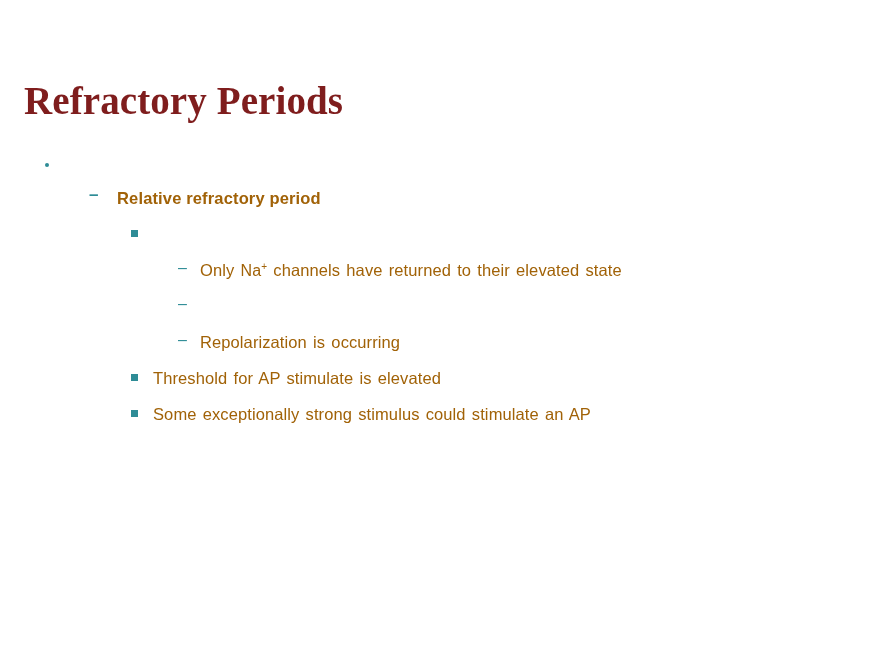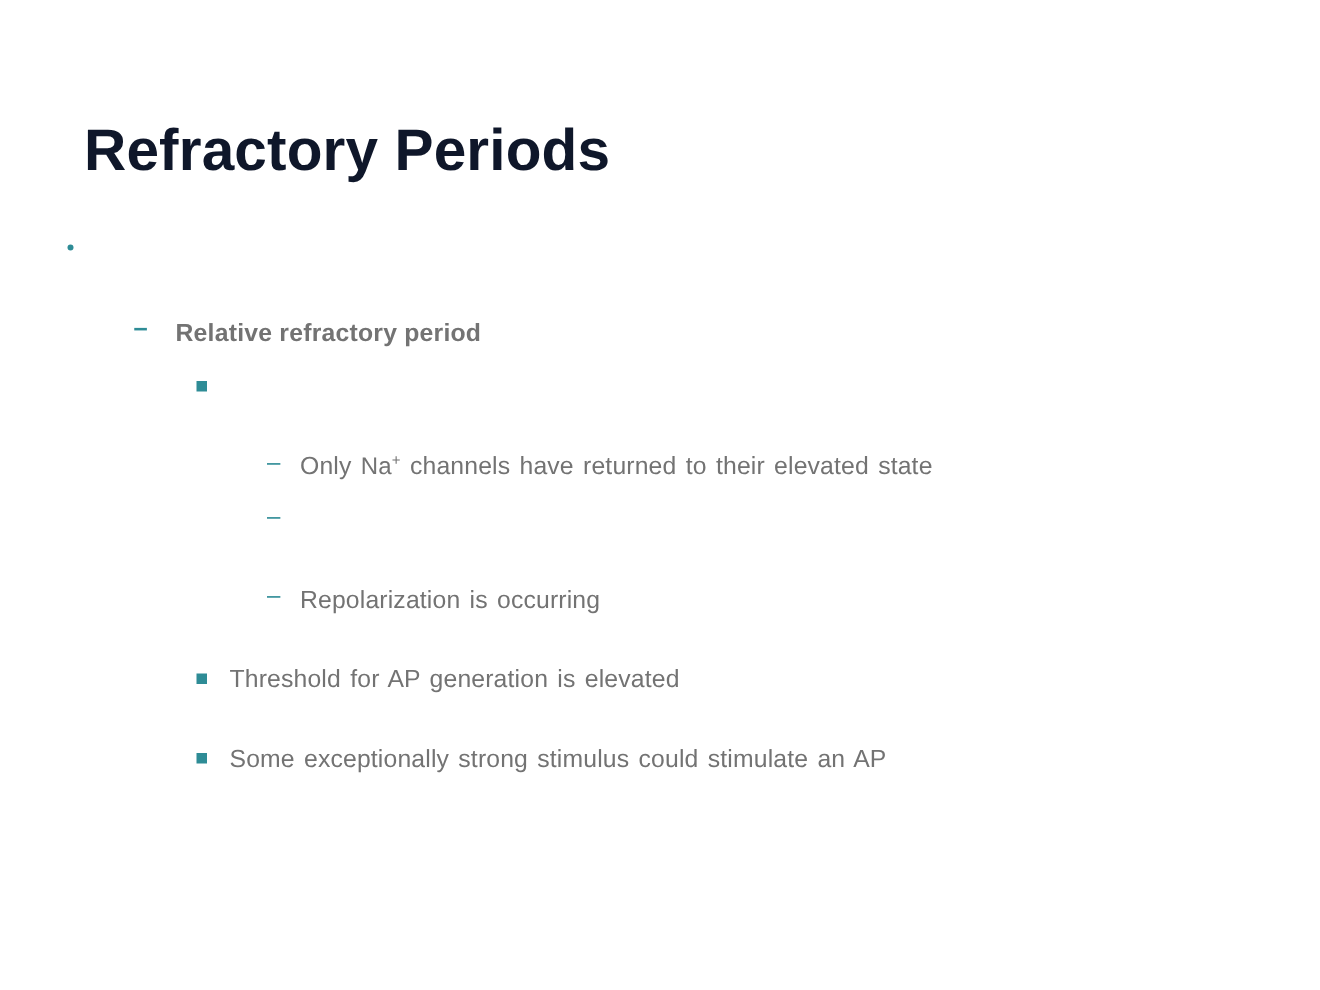--- a/index.html
+++ b/index.html
@@ -17,27 +17,27 @@
 
   .slide {
     position: absolute;
     inset: 0;
     background: #ffffff;
   }
 
   
   .slide-title {
     position: absolute;
-    left: 56px;
+    left: 24px;
     top: 78px;
-    font-family: Liberation Sans, sans-serif;
+    font-family: Liberation Serif, serif;
     font-weight: bold;
     font-size: 39px;
     line-height: 46px;
-    color: #0f172a;
+    color: #7f1d1d;
     letter-spacing: 0.1px;
     white-space: nowrap;
   }
 
   
   .body-block {
     position: absolute;
     left: 0;
     top: 158px;
     width: 880px;
@@ -51,23 +51,22 @@
 
   .bullet-mark {
     position: absolute;
     top: 0;
     color: #2e8c96;
     line-height: 1;
   }
 
   .bullet-text {
     display: block;
-    color: #737373;
+    color: #a16207;
     white-space: nowrap;
-    margin-top: 24px;
   }
 
   
   .lvl1 {
     height: 0;
   }
   .lvl1 .dot {
     left: 45px;
     top: 5px;
     width: 4px;
@@ -172,21 +171,21 @@
       <span class="bullet-mark dash">–</span>
     </div>
 
     <div class="bullet-row lvl4">
       <span class="bullet-mark dash">–</span>
       <span class="bullet-text">Repolarization  is occurring</span>
     </div>
 
     <div class="bullet-row lvl3">
       <span class="bullet-mark square"></span>
-      <span class="bullet-text">Threshold  for AP generation  is elevated</span>
+      <span class="bullet-text">Threshold  for AP stimulate  is elevated</span>
     </div>
 
     <div class="bullet-row lvl3">
       <span class="bullet-mark square"></span>
       <span class="bullet-text">Some exceptionally  strong  stimulus  could  stimulate  an AP</span>
     </div>
 
   </div>
 </div>
 

